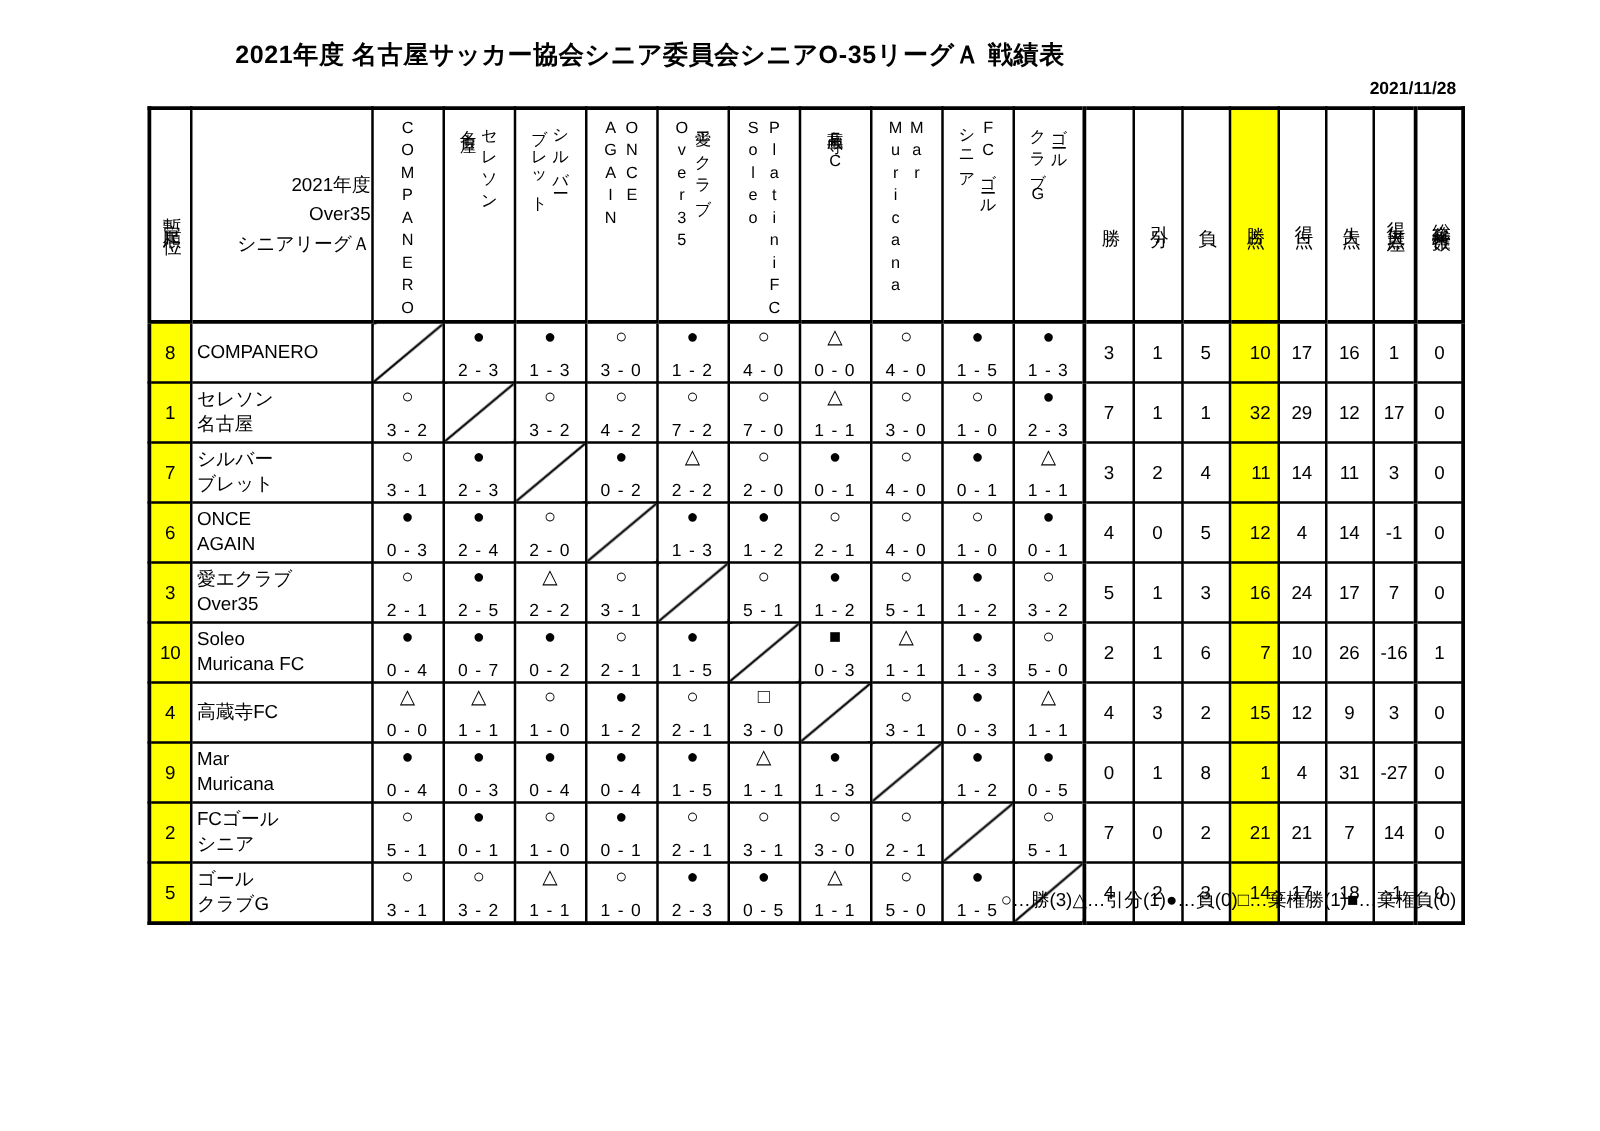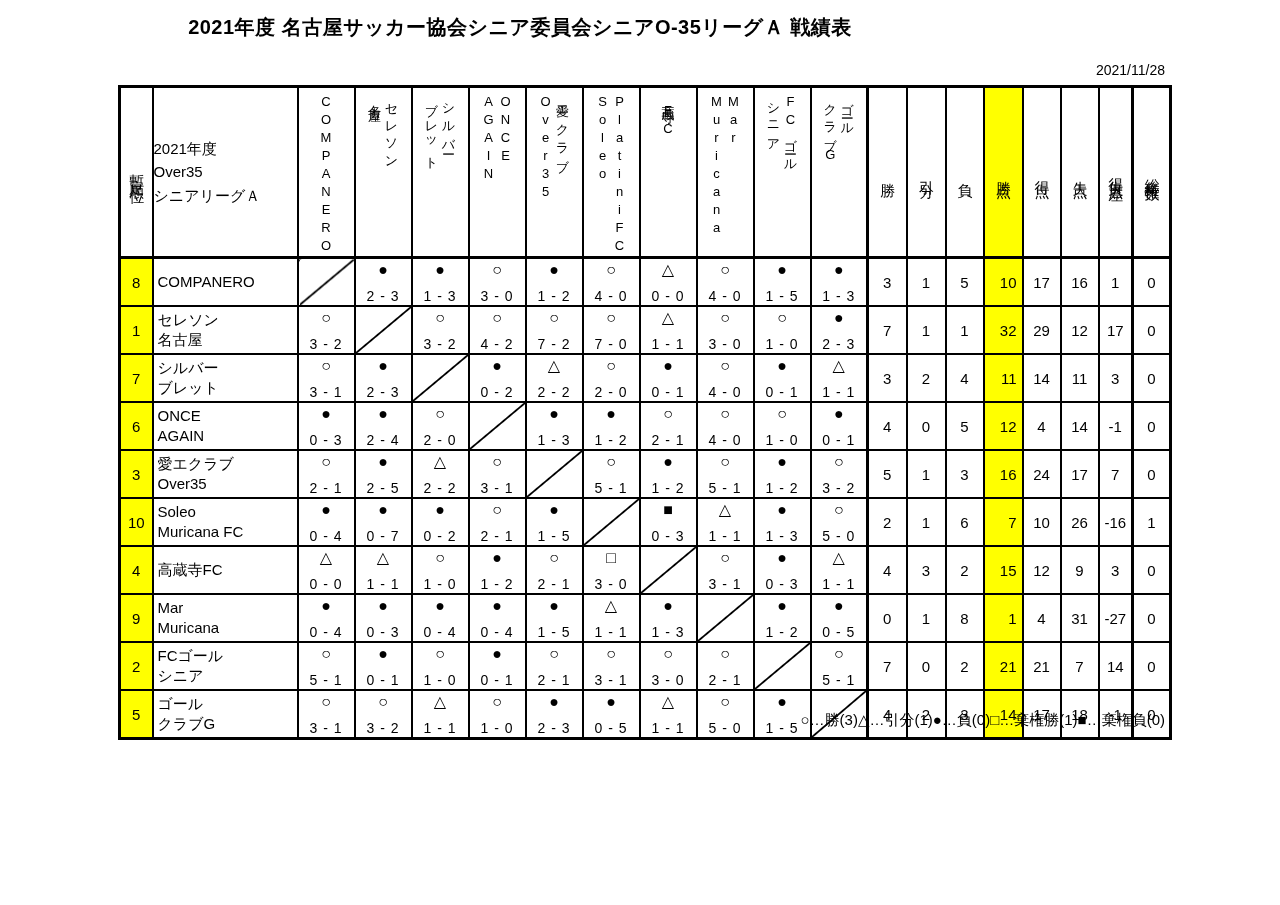--- a/index.html
+++ b/index.html
@@ -4,43 +4,43 @@
 <style>
   * { box-sizing: border-box; }
   html,body { margin:0; padding:0; }
   body {
     width:1280px; height:905px; background:#ffffff; color:#000;
     font-family:"Liberation Sans","DejaVu Sans",sans-serif;
     position:relative; overflow:hidden;
   }
   .page { position:relative; width:1280px; height:905px; }
   .title {
-    position:absolute; top:14px; left:0; width:1040px;
+    position:absolute; top:30px; left:0; width:1040px;
     text-align:center; font-size:20px; font-weight:bold; letter-spacing:0.5px;
   }
   .date {
     position:absolute; top:62px; left:118px; width:1047px;
-    text-align:right; font-size:14px;
+    text-align:right; font-size:14px;font-weight:bold;
   }
   .tablewrap { position:absolute; top:85px; left:118px; }
   table {
     border-collapse:collapse; table-layout:fixed; width:1051px;
     border:3px solid #000;
   }
   th, td { border:2px solid #000; padding:0; font-weight:normal; }
   thead th { border-bottom:3px solid #000; height:158px; vertical-align:middle; }
   tbody td { height:46px; }
   .thickL { border-left:3px solid #000; }
   .yellow { background:#ffff00; }
 
   .vtext { writing-mode:vertical-rl; text-orientation:upright; }
 
   .corner-rank div.vtext { font-size:15px; letter-spacing:5px; margin:0 auto; }
   .corner-rank { text-align:center; }
-  .league-head { font-size:15px; line-height:1.55; text-align:left;margin-left:29px; }
+  .league-head { font-size:15px; line-height:1.55; text-align:right;margin-left:29px; }
 
   .opp-head { vertical-align:top; }
   .opp-cols {
     display:flex; flex-direction:row; justify-content:center;
     align-items:flex-start; gap:2px; padding-top:6px;
   }
   .opp-cols .vtext { font-size:13px; letter-spacing:3px; line-height:15px; }
 
   .sum-head { text-align:center; }
   .sum-head div.vtext { font-size:15px; letter-spacing:3px; margin:0 auto; }

